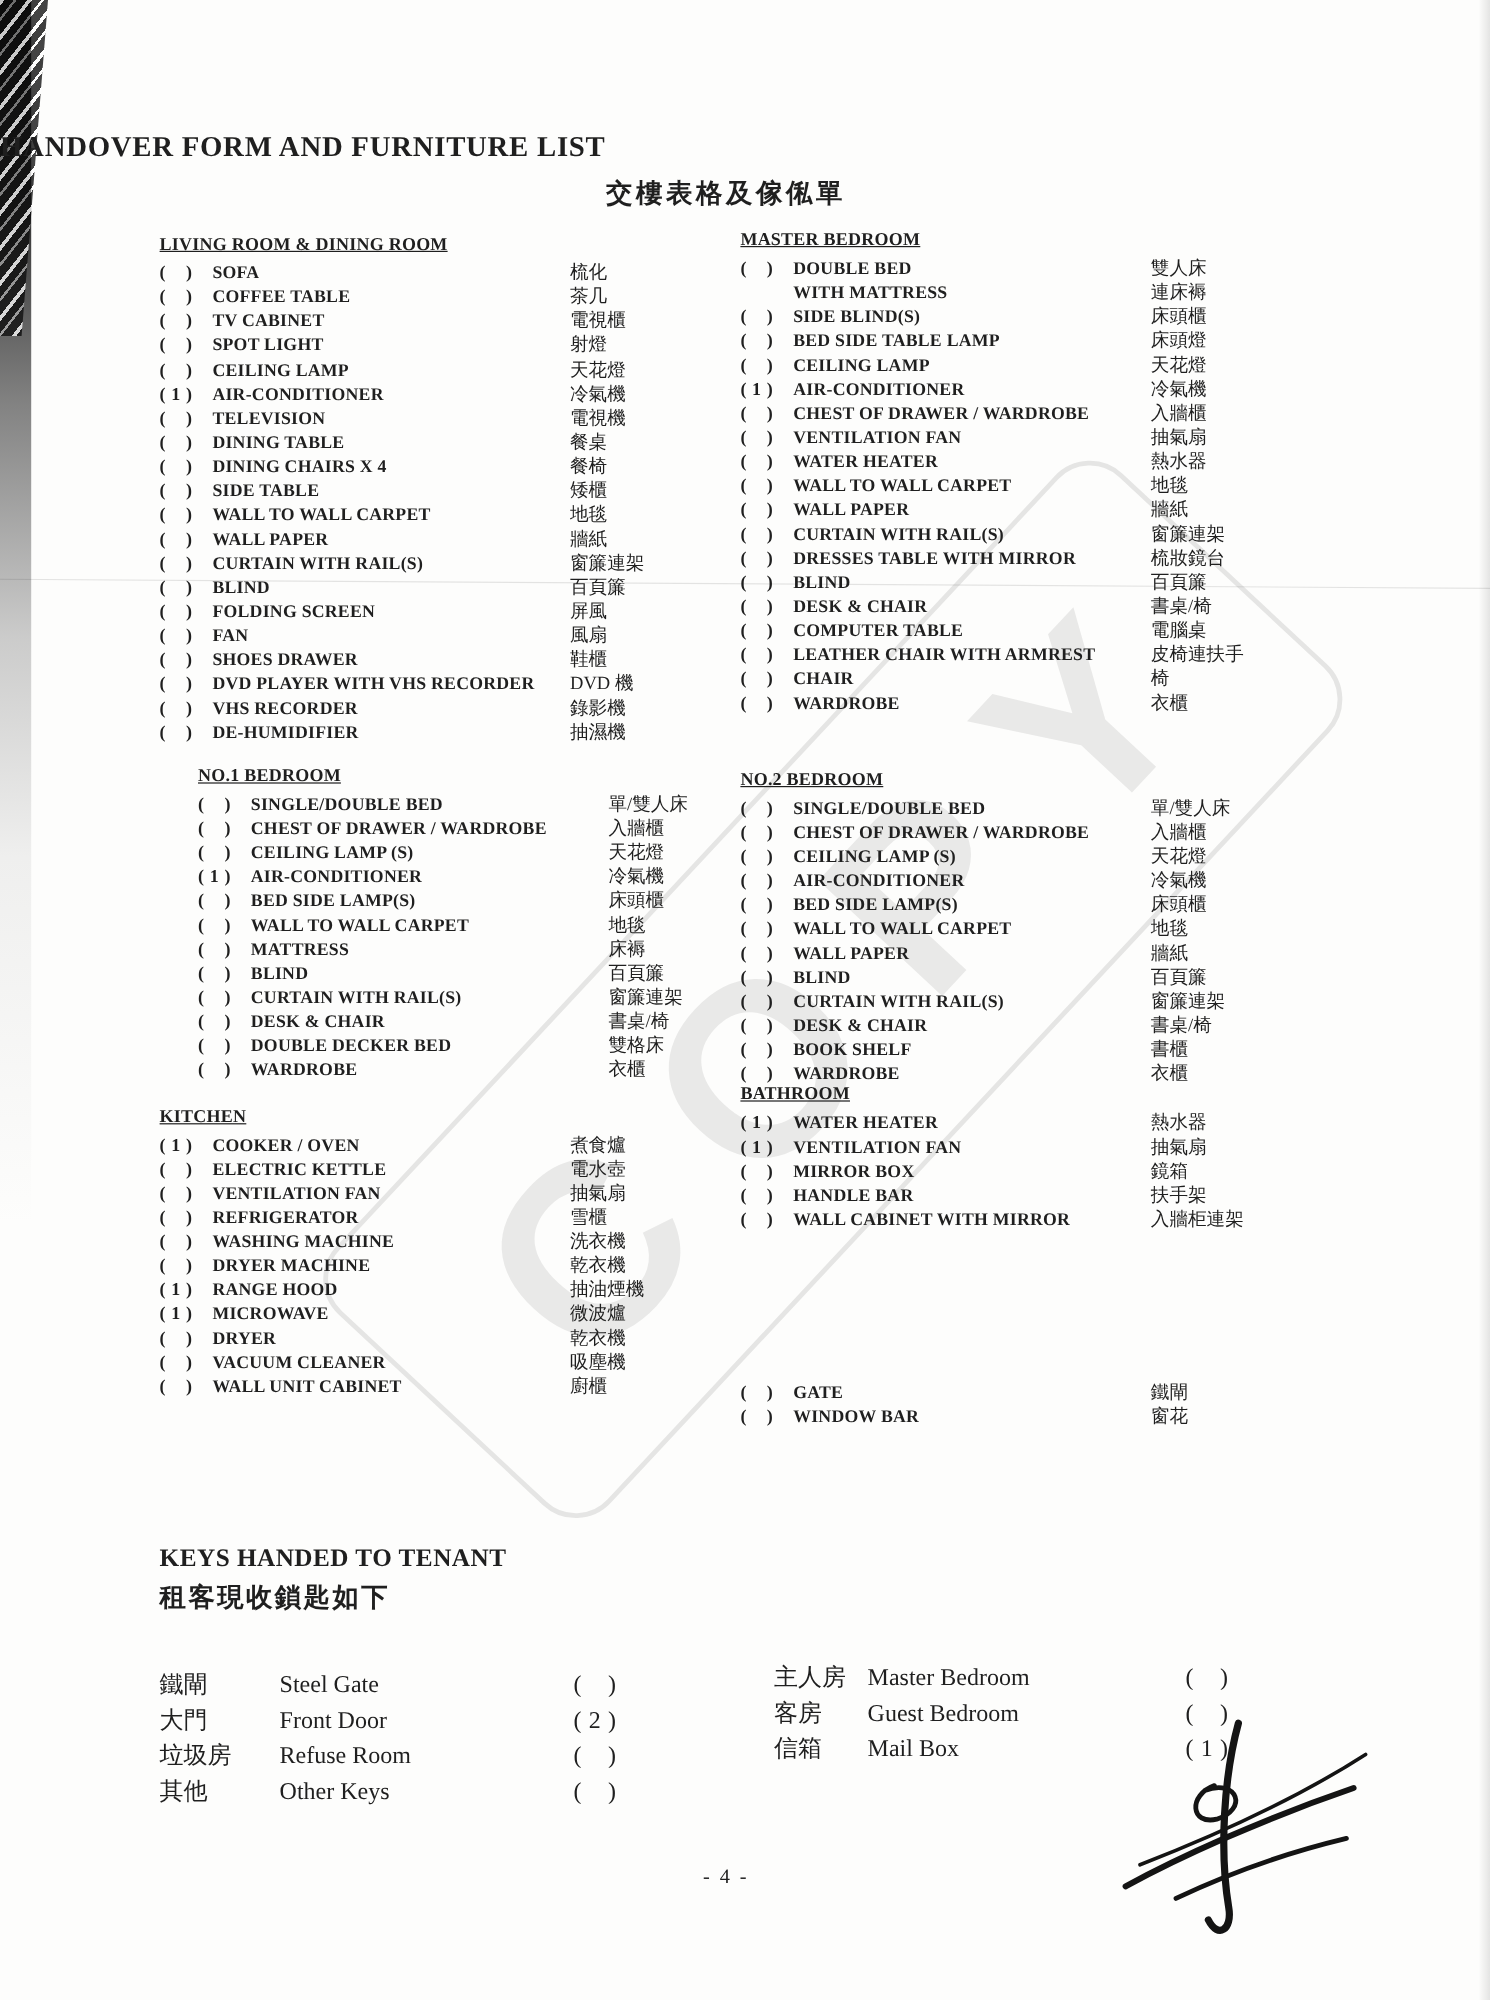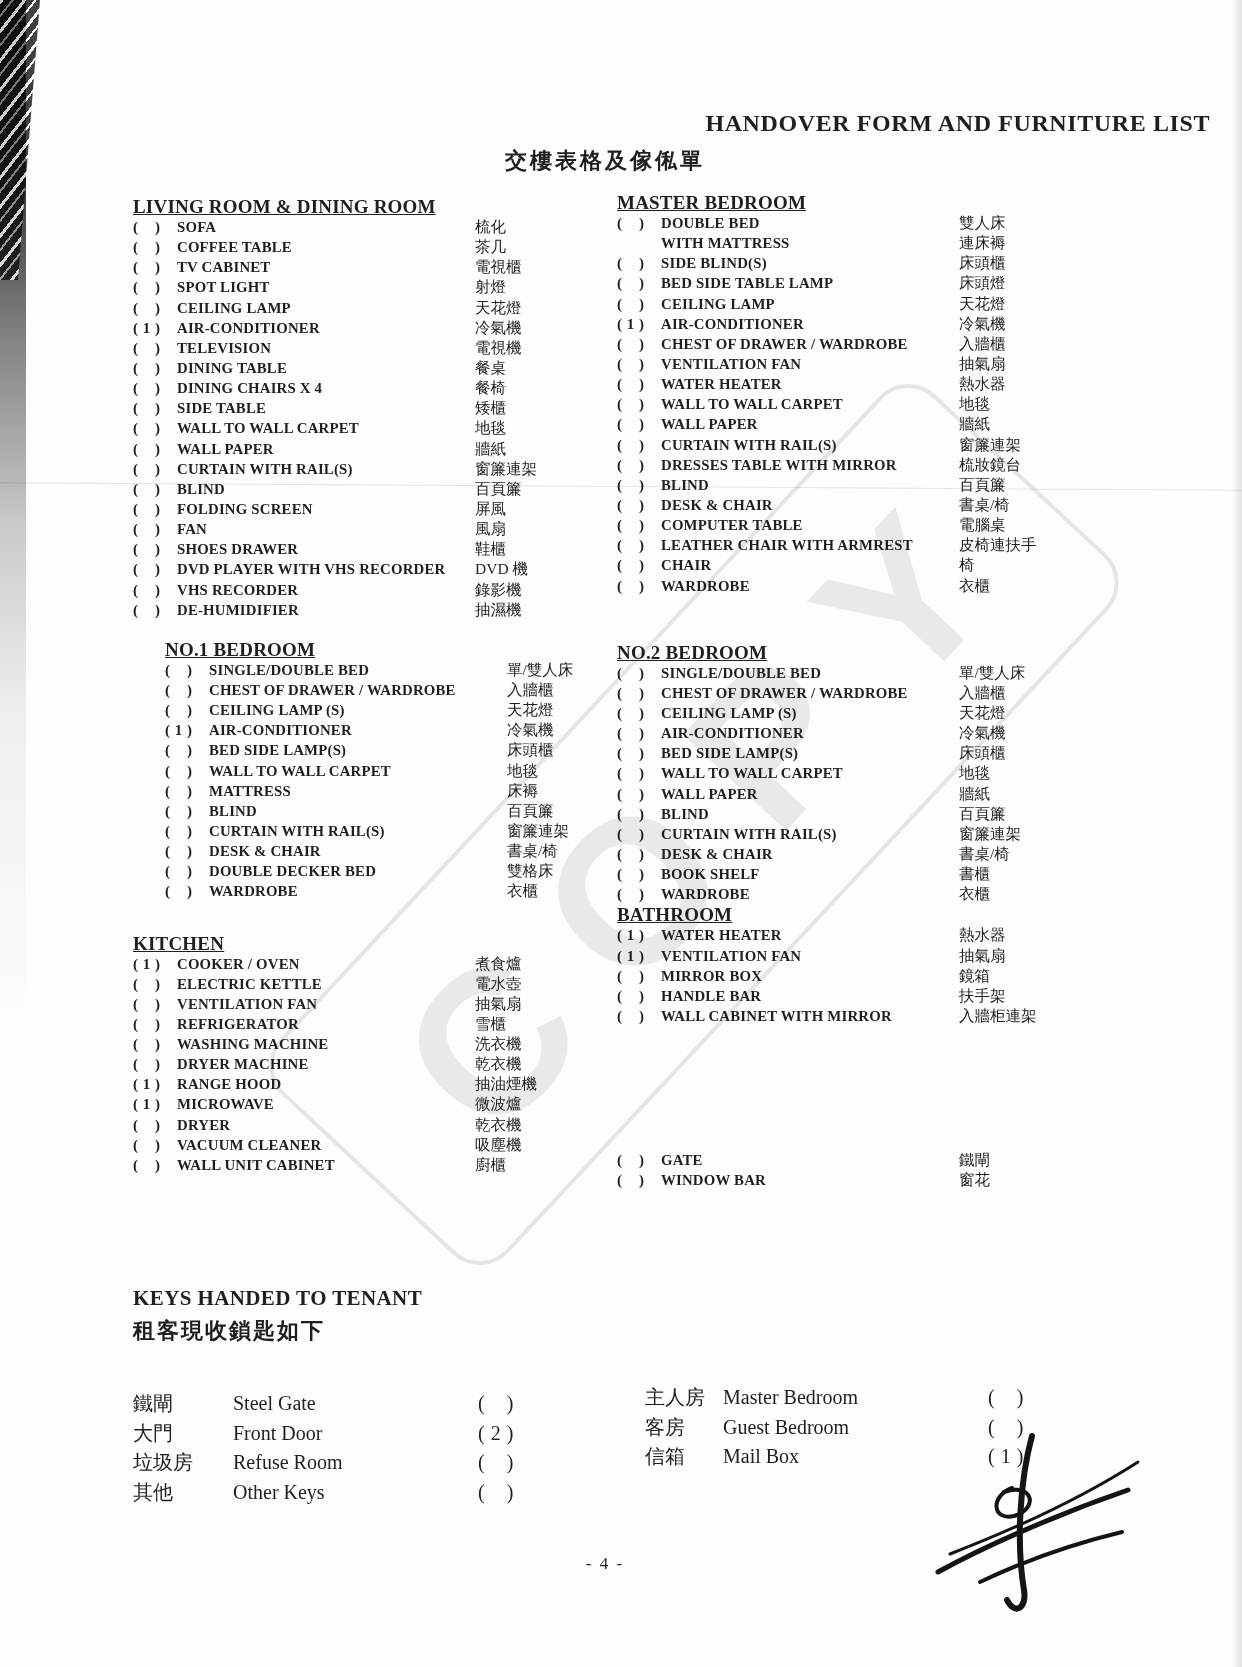--- a/index.html
+++ b/index.html
@@ -19,36 +19,36 @@
     background:linear-gradient(to left, rgba(0,0,0,.10), rgba(0,0,0,0));}
   
   .watermark{position:absolute;left:215px;top:668px;width:950px;height:305px;
     border:4px solid rgba(110,110,110,.17);border-radius:40px;
     display:flex;align-items:center;justify-content:center;
     transform:rotate(-47deg);pointer-events:none;}
   .watermark span{font-family:"Liberation Sans","DejaVu Sans",sans-serif;
     font-size:205px;font-weight:bold;color:rgba(120,120,120,.15);
     letter-spacing:55px;padding-left:55px;line-height:1;}
   
-  .title{position:absolute;top:110px;left:0;width:1210px;text-align:right;
+  .title{position:absolute;top:110px;left:0;width:1210px;text-align:left;
     font-size:24px;font-weight:bold;letter-spacing:.6px;}
   .title-zh{position:absolute;top:146px;left:0;width:1210px;text-align:center;
     font-size:22px;font-weight:bold;letter-spacing:3px;}
   
   .col{position:absolute;}
   .col-left{left:133px;top:196px;width:474px;}
   .col-right{left:617px;top:192px;width:570px;}
-  .sec-h{font-size:19px;font-weight:bold;text-decoration:underline;letter-spacing:.2px;height:21px;}
+  .sec-h{font-size:15px;font-weight:bold;text-decoration:underline;letter-spacing:.2px;height:21px;}
   .row{display:flex;height:20.15px;align-items:baseline;}
   .paren{flex:0 0 44px;font-size:15px;font-weight:600;white-space:pre;}
   .q{display:inline-block;width:17px;text-align:center;}
   .en{flex:0 0 298px;font-size:14.8px;font-weight:600;letter-spacing:.2px;white-space:nowrap;}
   .zh{font-size:15.5px;font-weight:500;white-space:nowrap;}
   #sec-bedroom1{margin-top:19px;margin-left:32px;}
-  #sec-kitchen{margin-top:31px;font-family:Liberation Serif, serif;}
+  #sec-kitchen{margin-top:21px;font-family:Liberation Serif, serif;}
   #sec-bedroom2{margin-top:46px;}
   #sec-bathroom{}
   #sec-other{margin-top:124px;}
   
   .keys{position:absolute;left:133px;top:1286px;width:1060px;}
   .keys-h-en{font-size:21px;font-weight:bold;letter-spacing:.4px;}
   .keys-h-zh{font-size:22px;font-weight:bold;margin-top:5px;letter-spacing:2px;}
   .keys-cols{display:flex;margin-top:44px;}
   .keys-group{display:block;}
   .kg-left{width:512px;}

